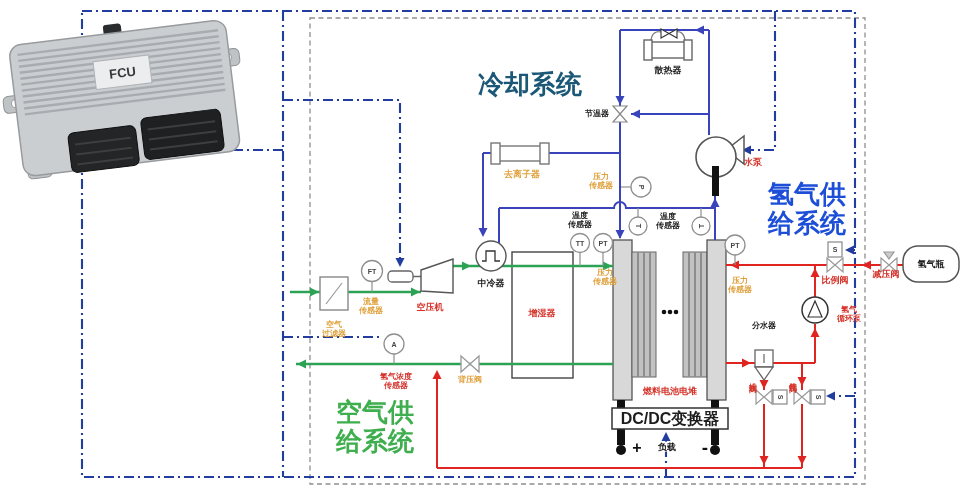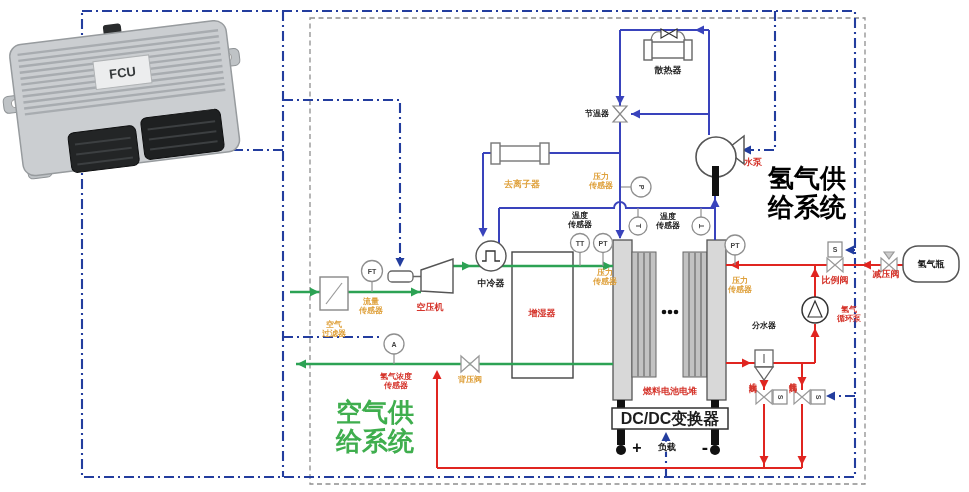--- a/index.html
+++ b/index.html
@@ -290,29 +290,30 @@
     <line x1="54" y1="112" x2="110" y2="112" stroke="#3c3f41" stroke-width="2"></line>
     <line x1="54" y1="122" x2="110" y2="122" stroke="#3c3f41" stroke-width="2"></line>
     <line x1="54" y1="132" x2="110" y2="132" stroke="#3c3f41" stroke-width="2"></line>
     <rect x="122" y="94" width="80" height="42" rx="6" fill="#1E2021" stroke="#0e0f10"></rect>
     <line x1="128" y1="106" x2="196" y2="106" stroke="#3c3f41" stroke-width="2"></line>
     <line x1="128" y1="116" x2="196" y2="116" stroke="#3c3f41" stroke-width="2"></line>
     <line x1="128" y1="126" x2="196" y2="126" stroke="#3c3f41" stroke-width="2"></line>
   </g>
 </svg>
 
+<div class="title" style="left:478px;top:70px;color:#1B5877">冷却系统</div>
 <div class="title" style="left:336px;top:398px;color:#3FAE4E">空气供
 给系统</div>
-<div class="title" style="left:768px;top:164px;color:#000000">氢气供
+<div class="title" style="left:768px;top:180px;color:#1d4ed8">氢气供
 给系统</div>
 
 <div class="lbl k" style="left:668px;top:70px">散热器</div>
 <div class="lbl k s8" style="left:597px;top:114px">节温器</div>
 <div class="lbl r" style="left:753px;top:162px">水泵</div>
-<div class="lbl o" style="left:522px;top:184px">去离子器</div>
+<div class="lbl o" style="left:522px;top:174px">去离子器</div>
 <div class="lbl o s8" style="left:601px;top:181px">压力
 传感器</div>
 <div class="lbl k s8" style="left:580px;top:220px">温度
 传感器</div>
 <div class="lbl k s8" style="left:668px;top:221px">温度
 传感器</div>
 <div class="lbl k" style="left:491px;top:283px">中冷器</div>
 <div class="lbl r" style="left:542px;top:313px">增湿器</div>
 <div class="lbl o s8" style="left:334px;top:329px">空气
 过滤器</div>

